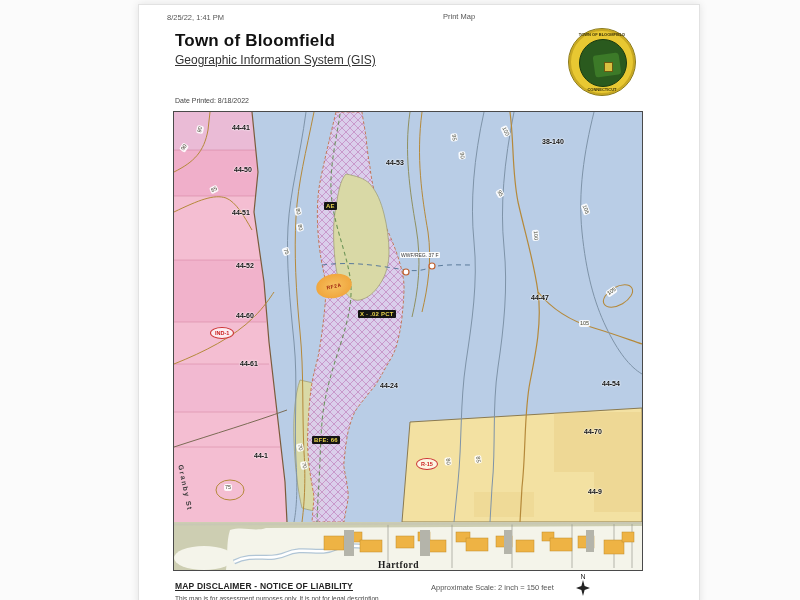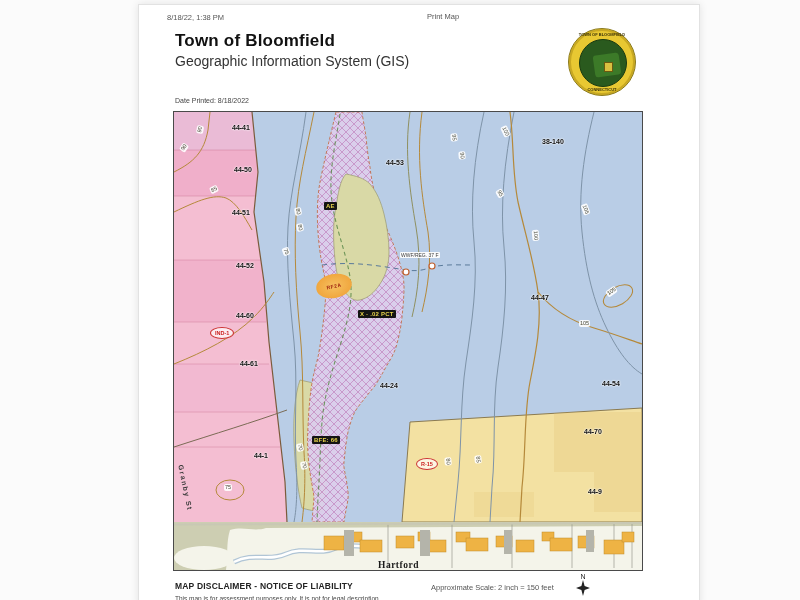--- a/index.html
+++ b/index.html
@@ -2,23 +2,23 @@
 <html><head>
 <meta charset="utf-8">
 <style>
   html,body{margin:0;padding:0;width:800px;height:600px;overflow:hidden;background:#fbfbfb;
     font-family:"Liberation Sans",sans-serif;}
   .sheet{position:absolute;left:138px;top:4px;width:560px;height:600px;background:#ffffff;
     border:1px solid #e2e2e2;box-shadow:0 0 8px rgba(0,0,0,.10);}
   .abs{position:absolute;}
   
   .timestamp{left:28px;top:8px;font-size:7.5px;color:#555;}
-  .print-label{left:288px;top:7px;font-size:7.5px;color:#555;}
+  .print-label{left:304px;top:7px;font-size:7.5px;color:#555;}
   .title{left:36px;top:26px;font-size:17px;font-weight:bold;color:#111;letter-spacing:.2px;}
-  .subtitle{left:36px;top:48px;font-size:14px;color:#333;}
+  .subtitle{left:36px;top:48px;font-size:12px;color:#333;text-decoration:underline;}
   .date-printed{left:36px;top:92px;font-size:7px;color:#444;}
   
   .seal{left:429px;top:23px;width:66px;height:66px;border-radius:50%;background:#e8c832;
     border:1px solid #8a7a20;box-shadow:inset 0 0 0 2px #c8a822;}
   .seal-inner{position:absolute;left:10px;top:10px;width:46px;height:46px;border-radius:50%;
     background:#2a5a1e;border:1px solid #1a3a10;}
   .seal-top{position:absolute;left:0;top:3px;width:100%;text-align:center;font-size:4px;
     font-weight:bold;color:#3a3208;}
   .seal-bottom{position:absolute;left:0;bottom:3px;width:100%;text-align:center;font-size:4px;
     font-weight:bold;color:#3a3208;}
@@ -42,31 +42,31 @@
     padding:0 1px;border-radius:1px;white-space:nowrap;}
   .soil-blob{left:142px;top:162px;width:36px;height:24px;background:radial-gradient(#f6c060,#ee9c30);
     border-radius:50%;transform:rotate(-12deg);text-align:center;font-size:5px;font-weight:bold;
     color:#a22810;line-height:24px;letter-spacing:.5px;}
   .street-label{left:10px;top:352px;font-size:7px;font-weight:bold;color:#3a3a3a;
     letter-spacing:1.5px;transform:rotate(78deg);transform-origin:0 0;white-space:nowrap;}
   .place-label{left:204px;top:448px;font-family:"Liberation Serif",serif;font-size:9.5px;
     font-weight:bold;color:#1a1a1a;letter-spacing:.5px;}
   
   .disclaimer-title{left:36px;top:576px;font-size:8.5px;font-weight:bold;color:#222;
-    letter-spacing:.2px;}
+    text-decoration:underline;letter-spacing:.2px;}
   .disclaimer-body{left:36px;top:590px;font-size:6.5px;color:#444;}
   .scale-text{left:292px;top:578px;font-size:7.5px;color:#555;}
   .north{left:436px;top:568px;width:16px;text-align:center;font-size:7px;color:#222;}
 </style>
 </head>
 <body>
 
 <div class="sheet">
 
-  <div class="abs timestamp">8/18/22, 1:38 PM</div>
+  <div class="abs timestamp">8/25/22, 1:41 PM</div>
   <div class="abs print-label">Print Map</div>
 
   <div class="abs title">Town of Bloomfield</div>
   <div class="abs subtitle">Geographic Information System (GIS)</div>
   <div class="abs date-printed">Date Printed: 8/18/2022</div>
 
   <div class="abs seal">
     <div class="seal-top">TOWN OF BLOOMFIELD</div>
     <div class="seal-inner">
       <div class="seal-shape"></div>

